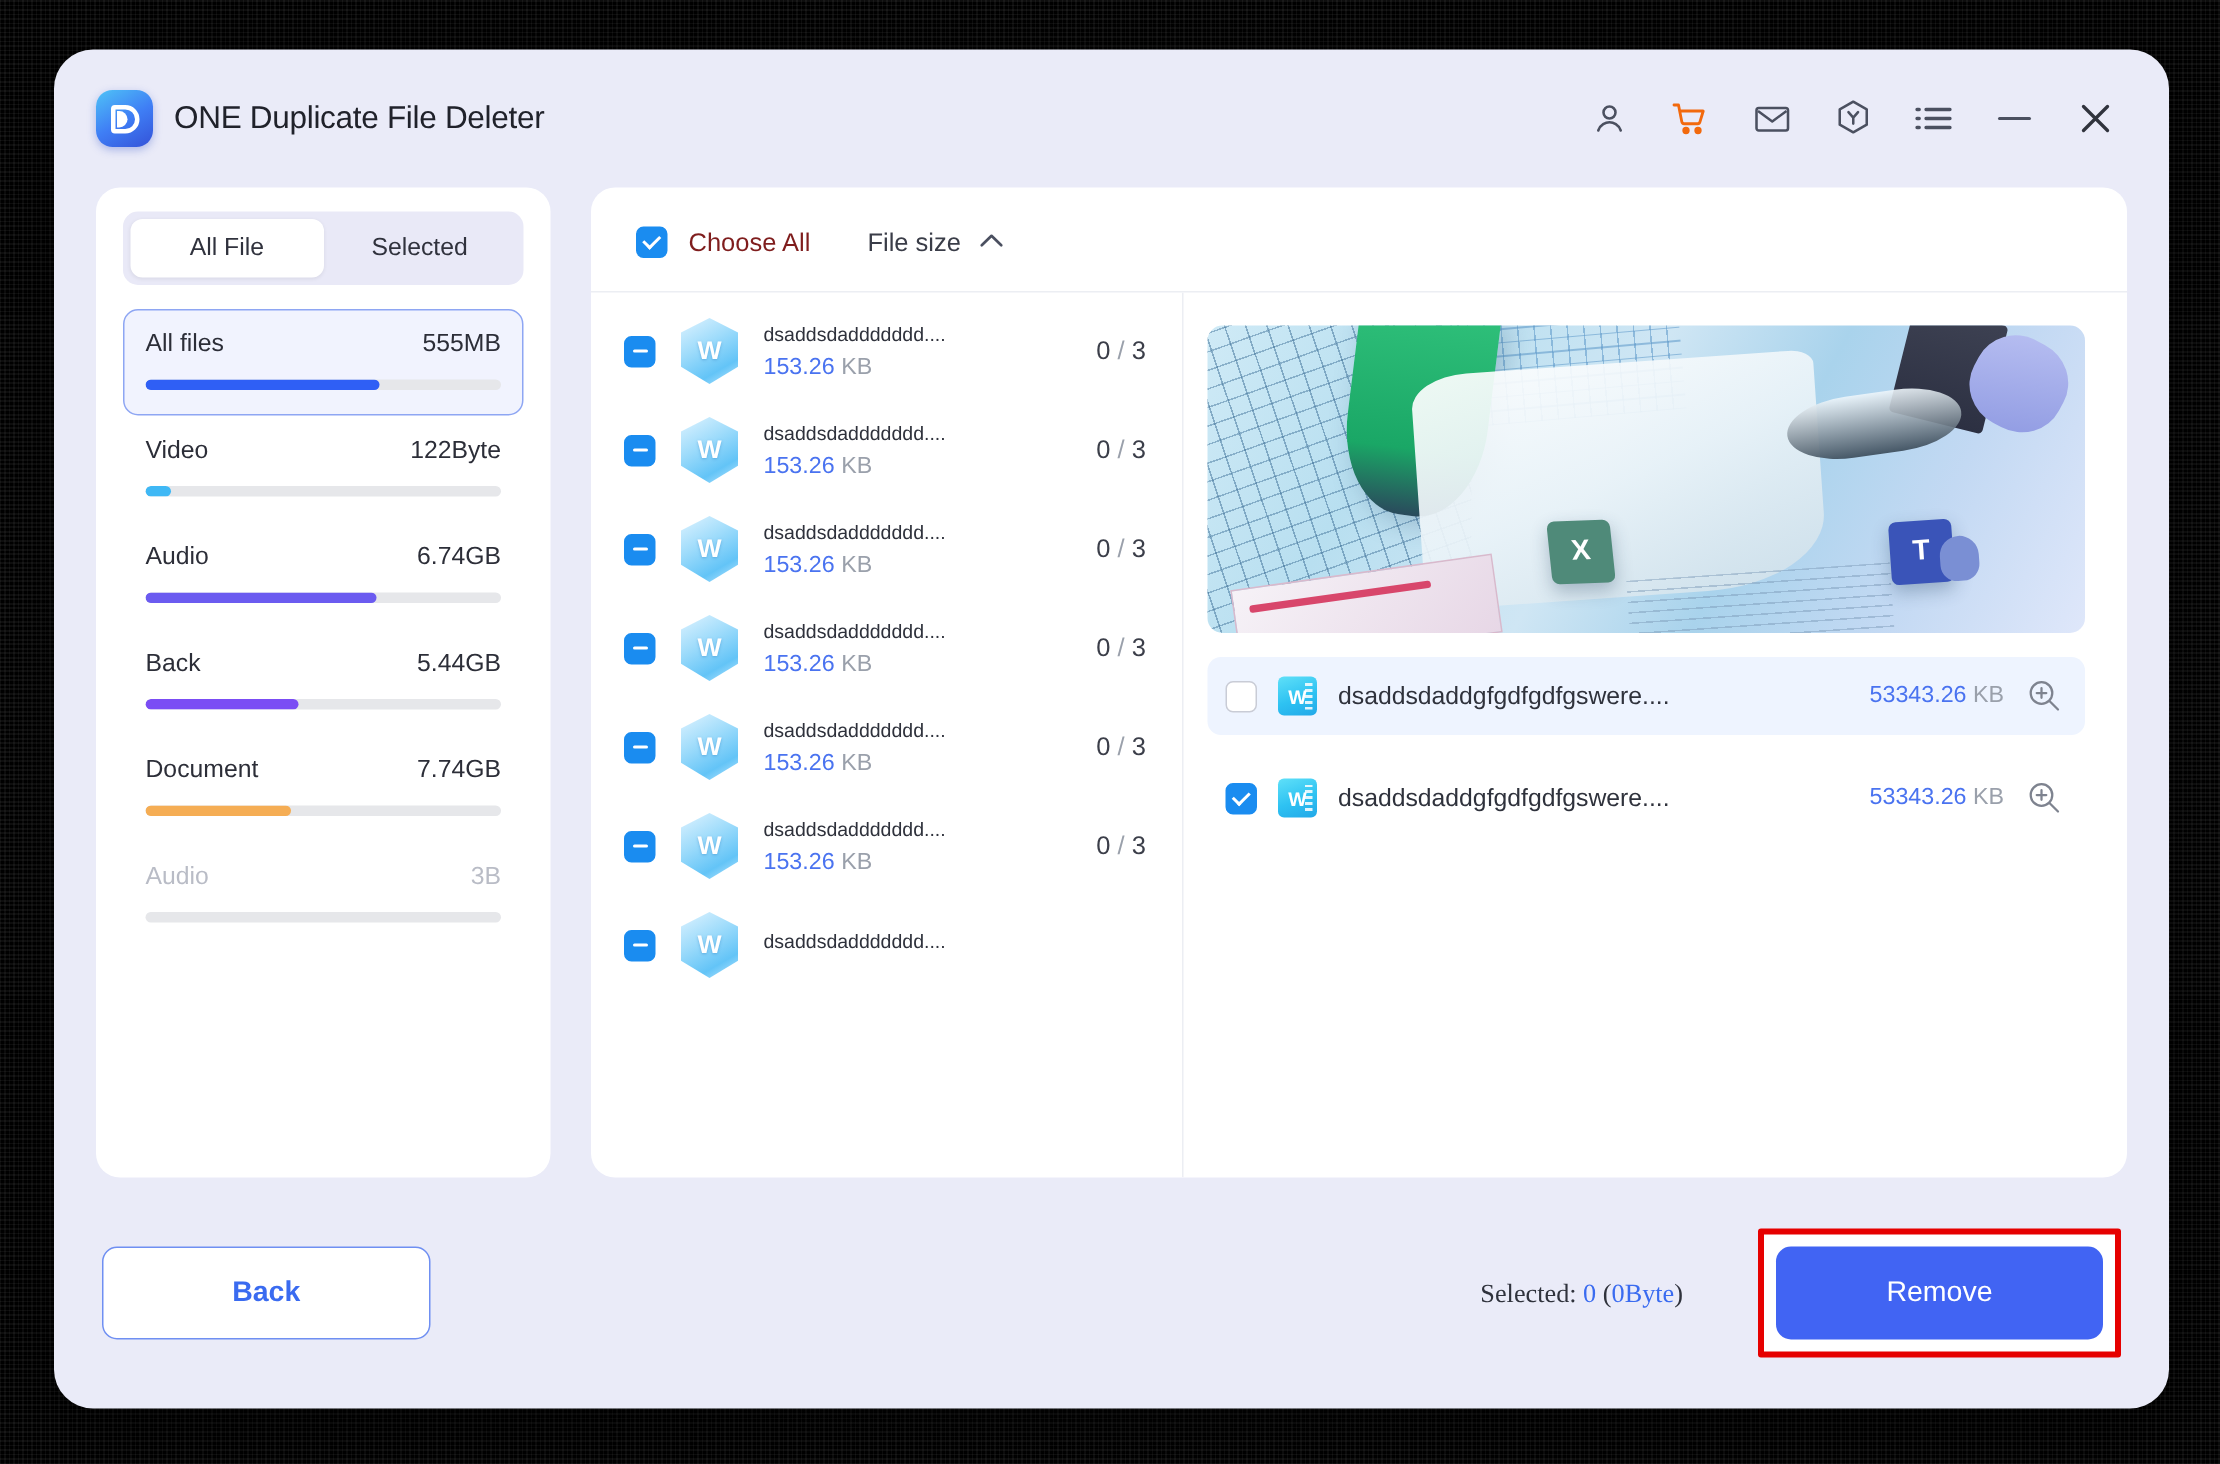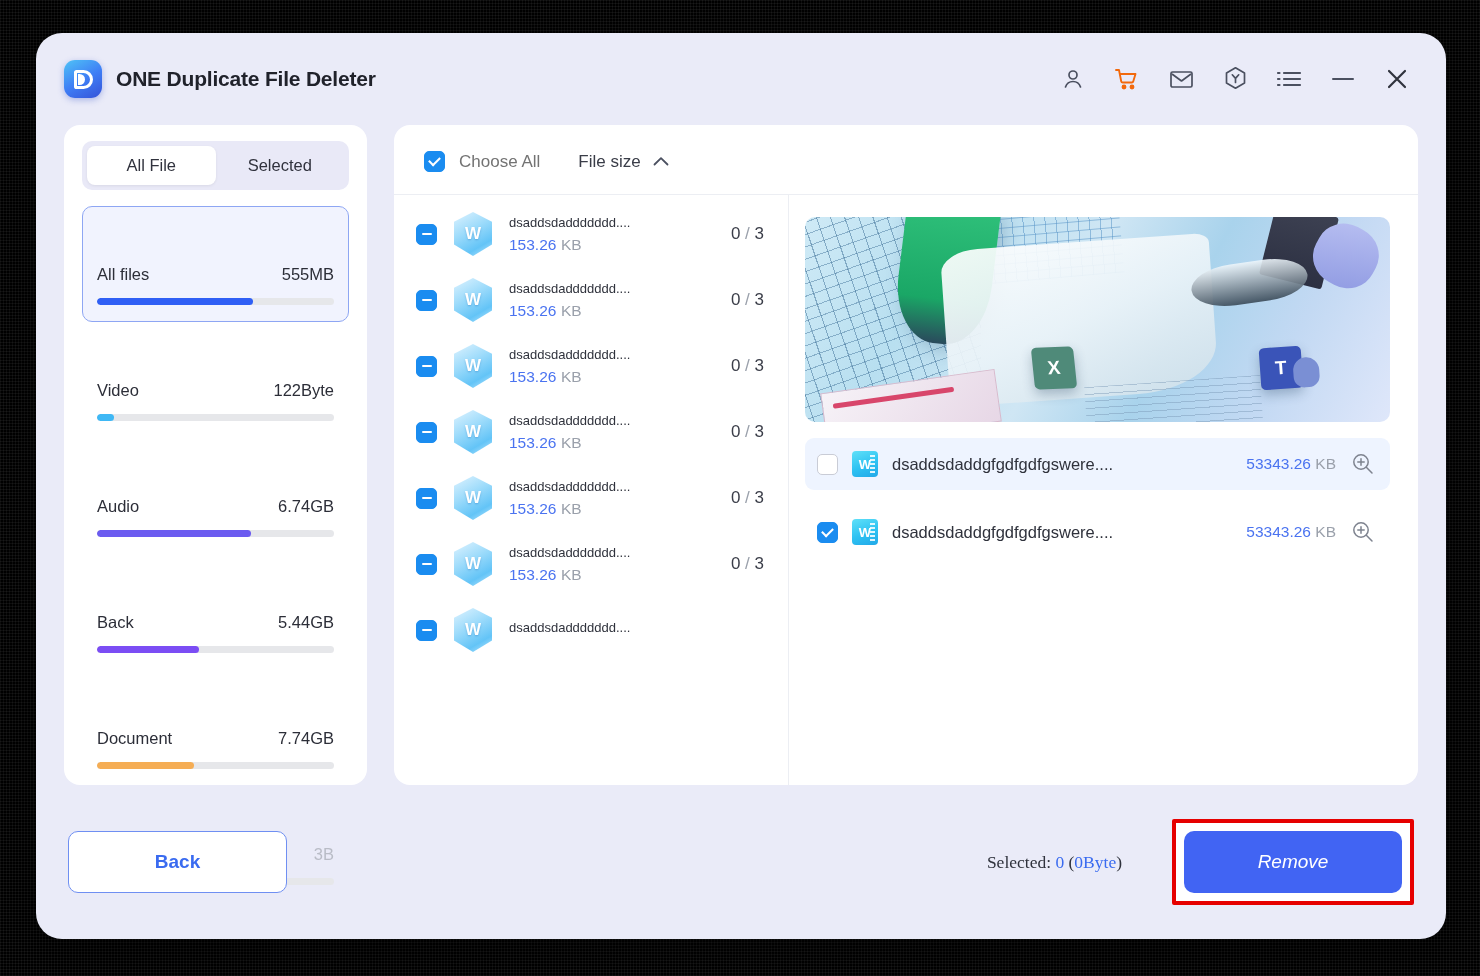--- a/index.html
+++ b/index.html
@@ -45,21 +45,21 @@
     border: 3.5px solid #fff;
     border-radius: 3px 11px 11px 3px;
     position: relative;
   }
   .logo-inner:after {
     content:""; position:absolute; left:1px; top:1px;
     width:7px; height:11px; background:#fff;
     border-radius: 0 7px 7px 0;
   }
   .app-title {
-    font-size: 21px; font-weight: bold; color: #20222b;
+    font-size: 21px; font-weight: normal; color: #20222b;
     letter-spacing: -0.2px;
   }
   .header-icons {
     margin-left: auto; display: flex; align-items: center; gap: 24px;
   }
   .hicon {
     width: 30px; height: 30px;
     display: flex; align-items: center; justify-content: center;
     color: #4b5060; cursor: pointer;
   }
@@ -96,21 +96,21 @@
     padding: 13px 14px 16px;
     border-radius: 10px;
     border: 1.5px solid transparent;
     cursor: pointer;
   }
   .cat.selected { background: #f1f3fe; border-color: #8ea6f3; }
   .cat-top {
     display: flex; justify-content: space-between; align-items: baseline;
     margin-bottom: 14px;
   }
-  .cat-name { font-size: 16.5px; color: #2c2e38; margin-top: 45px; }
+  .cat-name { font-size: 16.5px; color: #2c2e38; }
   .cat-size { font-size: 16.5px; color: #2c2e38; }
   .cat.muted .cat-name, .cat.muted .cat-size { color: #b9bcc6; }
   .bar { height: 7px; border-radius: 4px; background: #e6e7ea; overflow: hidden; }
   .bar > i { display: block; height: 100%; border-radius: 4px; }
   
   .main { flex: 1; display: flex; flex-direction: column; overflow: hidden; }
   .main-toolbar {
     display: flex; align-items: center; gap: 38px;
     padding: 26px 30px 22px;
   }
@@ -124,21 +124,21 @@
   .chk.indeterminate { background: #1a8cf0; border-color: #1a8cf0; }
   .chk.checked:after {
     content:""; width:9px; height:5px;
     border-left:2.3px solid #fff; border-bottom:2.3px solid #fff;
     transform: rotate(-45deg) translate(1px,-1px);
   }
   .chk.indeterminate:after {
     content:""; width:10px; height:2.6px; background:#fff; border-radius:1px;
   }
   .choose-all { display: flex; align-items: center; gap: 14px; }
-  .choose-all-label { font-size: 17px; color: #737373; }
+  .choose-all-label { font-size: 17px; color: #7f1d1d; }
   .sort { display: flex; align-items: center; gap: 12px; cursor: pointer; }
   .sort-label { font-size: 17px; color: #3a3d48; }
   .panes { flex: 1; display: flex; border-top: 1px solid #eceef3; overflow: hidden; }
   .list-pane {
     width: 395px; flex: none;
     border-right: 1px solid #eceef3;
     overflow: hidden;
     padding-top: 6px;
   }
   .frow {
@@ -294,21 +294,20 @@
   .remove-wrap {
     border: 4px solid #e60000; background:#fff;
     padding: 8px; border-radius: 2px;
   }
   .remove-btn {
     width: 218px; height: 62px; border-radius: 10px;
     background: #4164f3; color: #fff;
     font-size: 19px;
     display: flex; align-items: center; justify-content: center;
     cursor: pointer;
-    font-style: italic;
   }
 </style>
 </head>
 <body>
 
 <div class="backdrop"></div>
 
 <div class="window">
 
   <div class="header">

